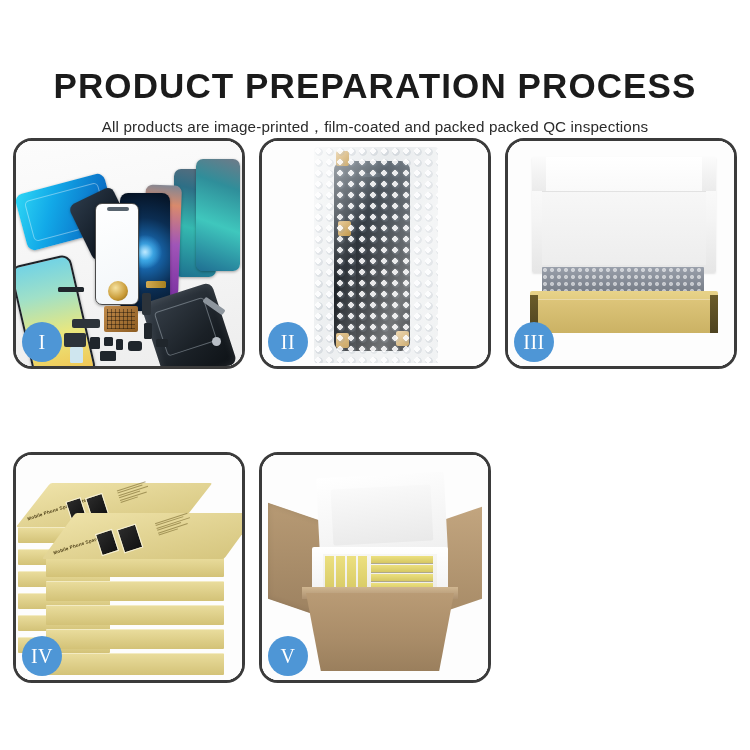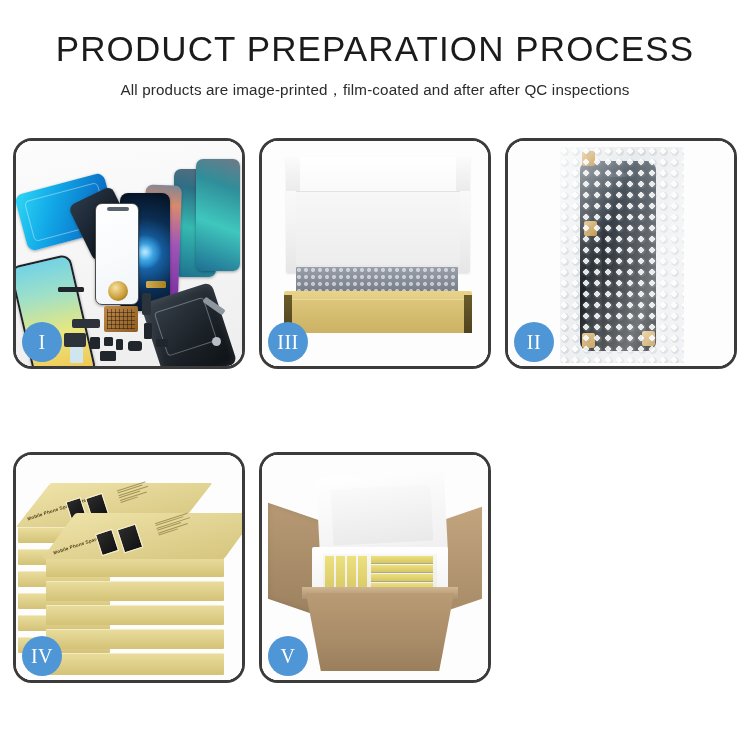--- a/index.html
+++ b/index.html
@@ -13,22 +13,22 @@
   }
   #page {
     position: relative;
     width: 750px; height: 750px;
     background: #ffffff;
   }
 
   
   #header { position: absolute; top: 0; left: 0; width: 750px; text-align: center; }
   #title {
-    margin: 0; padding-top: 31px;
-    font-size: 35px; font-weight: 400;
+    margin: 0; padding-top: 68px;
+    font-size: 35px; font-weight: 700;
     letter-spacing: 1.1px;
     color: #1b1b1b;
     line-height: 1.05;
     white-space: nowrap;
     font-family: "Liberation Sans", sans-serif;
   }
   #subtitle {
     margin: 0; padding-top: 12px;
     font-size: 15.2px; font-weight: 400;
     color: #2b2b2b;
@@ -374,21 +374,21 @@
     opacity:.85;
   }
 </style>
 </head>
 <body>
 
 <div id="page">
 
   <div id="header">
     <h1 id="title">PRODUCT PREPARATION PROCESS</h1>
-    <p id="subtitle">All products are image-printed，film-coated and after after QC inspections</p>
+    <p id="subtitle">All products are image-printed，film-coated and packed packed QC inspections</p>
   </div>
 
   <div id="grid">
 
     <div class="panel p1">
       <div class="panel-clip">
         <div class="scene">
           <div class="bg"></div>
           <div class="ph ph-blue"></div>
           <div class="ph ph-dark1"></div>
@@ -414,59 +414,59 @@
           <div class="bit" style="left:140px;top:198px;width:12px;height:8px;"></div>
           <div class="bit" style="left:54px;top:206px;width:13px;height:16px;background:#cfe6ef;"></div>
           <div class="bit" style="left:84px;top:210px;width:16px;height:10px;"></div>
           <div class="bit" style="left:196px;top:196px;width:9px;height:9px;border-radius:50%;background:#b9bfc6;"></div>
           <div class="bit" style="left:186px;top:162px;width:24px;height:6px;background:#8e969e;transform:rotate(35deg);"></div>
         </div>
       </div>
       <div class="badge">I</div>
     </div>
 
-    <div class="panel p3">
-      <div class="panel-clip">
-        <div class="scene">
-          <div class="bg"></div>
-          <div class="lid">
-            <div class="lid-tabL"></div>
-            <div class="lid-tabR"></div>
-            <div class="lid-in"></div>
-          </div>
-          <div class="foam"></div>
-          <div class="tray">
-            <div class="tray-front"></div>
-            <div class="tray-sideL"></div>
-            <div class="tray-sideR"></div>
-          </div>
-        </div>
-      </div>
-      <div class="badge">III</div>
-    </div>
-
     <div class="panel p2">
       <div class="panel-clip">
         <div class="scene">
           <div class="bg"></div>
           <div class="bag">
             <div class="part"></div>
             <div class="cable"></div>
             <div class="conn" style="left:22px;top:4px;"></div>
             <div class="conn" style="left:24px;top:74px;"></div>
             <div class="conn" style="left:22px;top:186px;"></div>
             <div class="conn" style="left:82px;top:184px;"></div>
             <div class="bubbles"></div>
             <div class="sheen"></div>
           </div>
         </div>
       </div>
       <div class="badge">II</div>
     </div>
 
+    <div class="panel p3">
+      <div class="panel-clip">
+        <div class="scene">
+          <div class="bg"></div>
+          <div class="lid">
+            <div class="lid-tabL"></div>
+            <div class="lid-tabR"></div>
+            <div class="lid-in"></div>
+          </div>
+          <div class="foam"></div>
+          <div class="tray">
+            <div class="tray-front"></div>
+            <div class="tray-sideL"></div>
+            <div class="tray-sideR"></div>
+          </div>
+        </div>
+      </div>
+      <div class="badge">III</div>
+    </div>
+
     <div class="panel p4">
       <div class="panel-clip">
         <div class="scene">
           <div class="bg"></div>
 
           <div class="sb-front" style="left:2px;top:72px;width:92px;height:16px;"></div>
           <div class="sb-front" style="left:2px;top:94px;width:92px;height:16px;"></div>
           <div class="sb-front" style="left:2px;top:116px;width:92px;height:16px;"></div>
           <div class="sb-front" style="left:2px;top:138px;width:92px;height:16px;"></div>
           <div class="sb-front" style="left:2px;top:160px;width:92px;height:16px;"></div>

